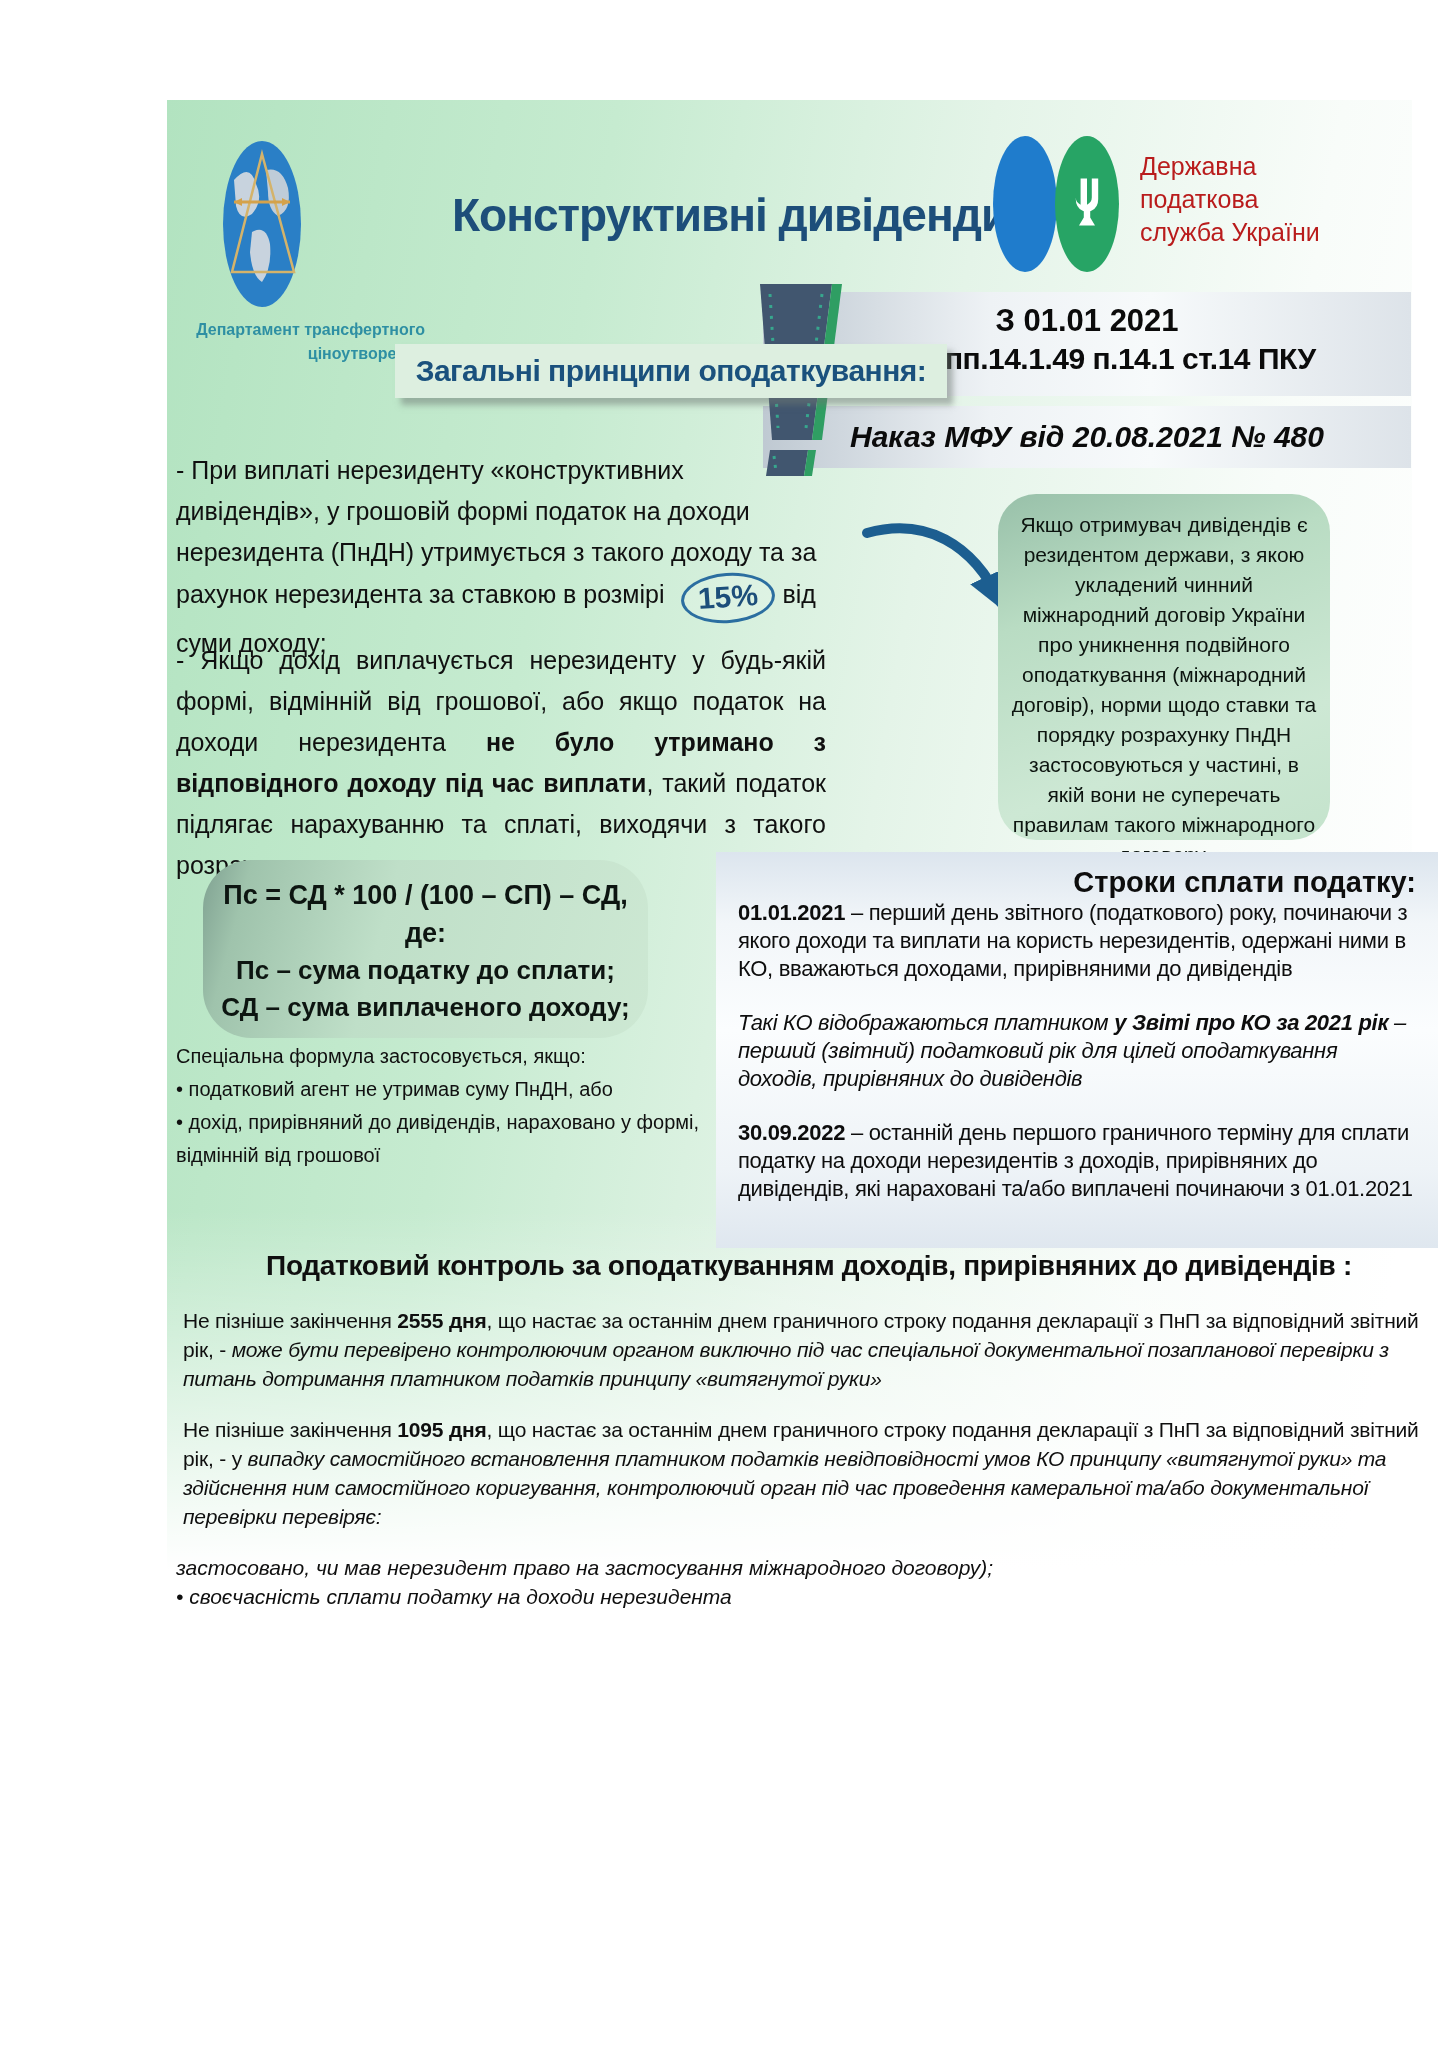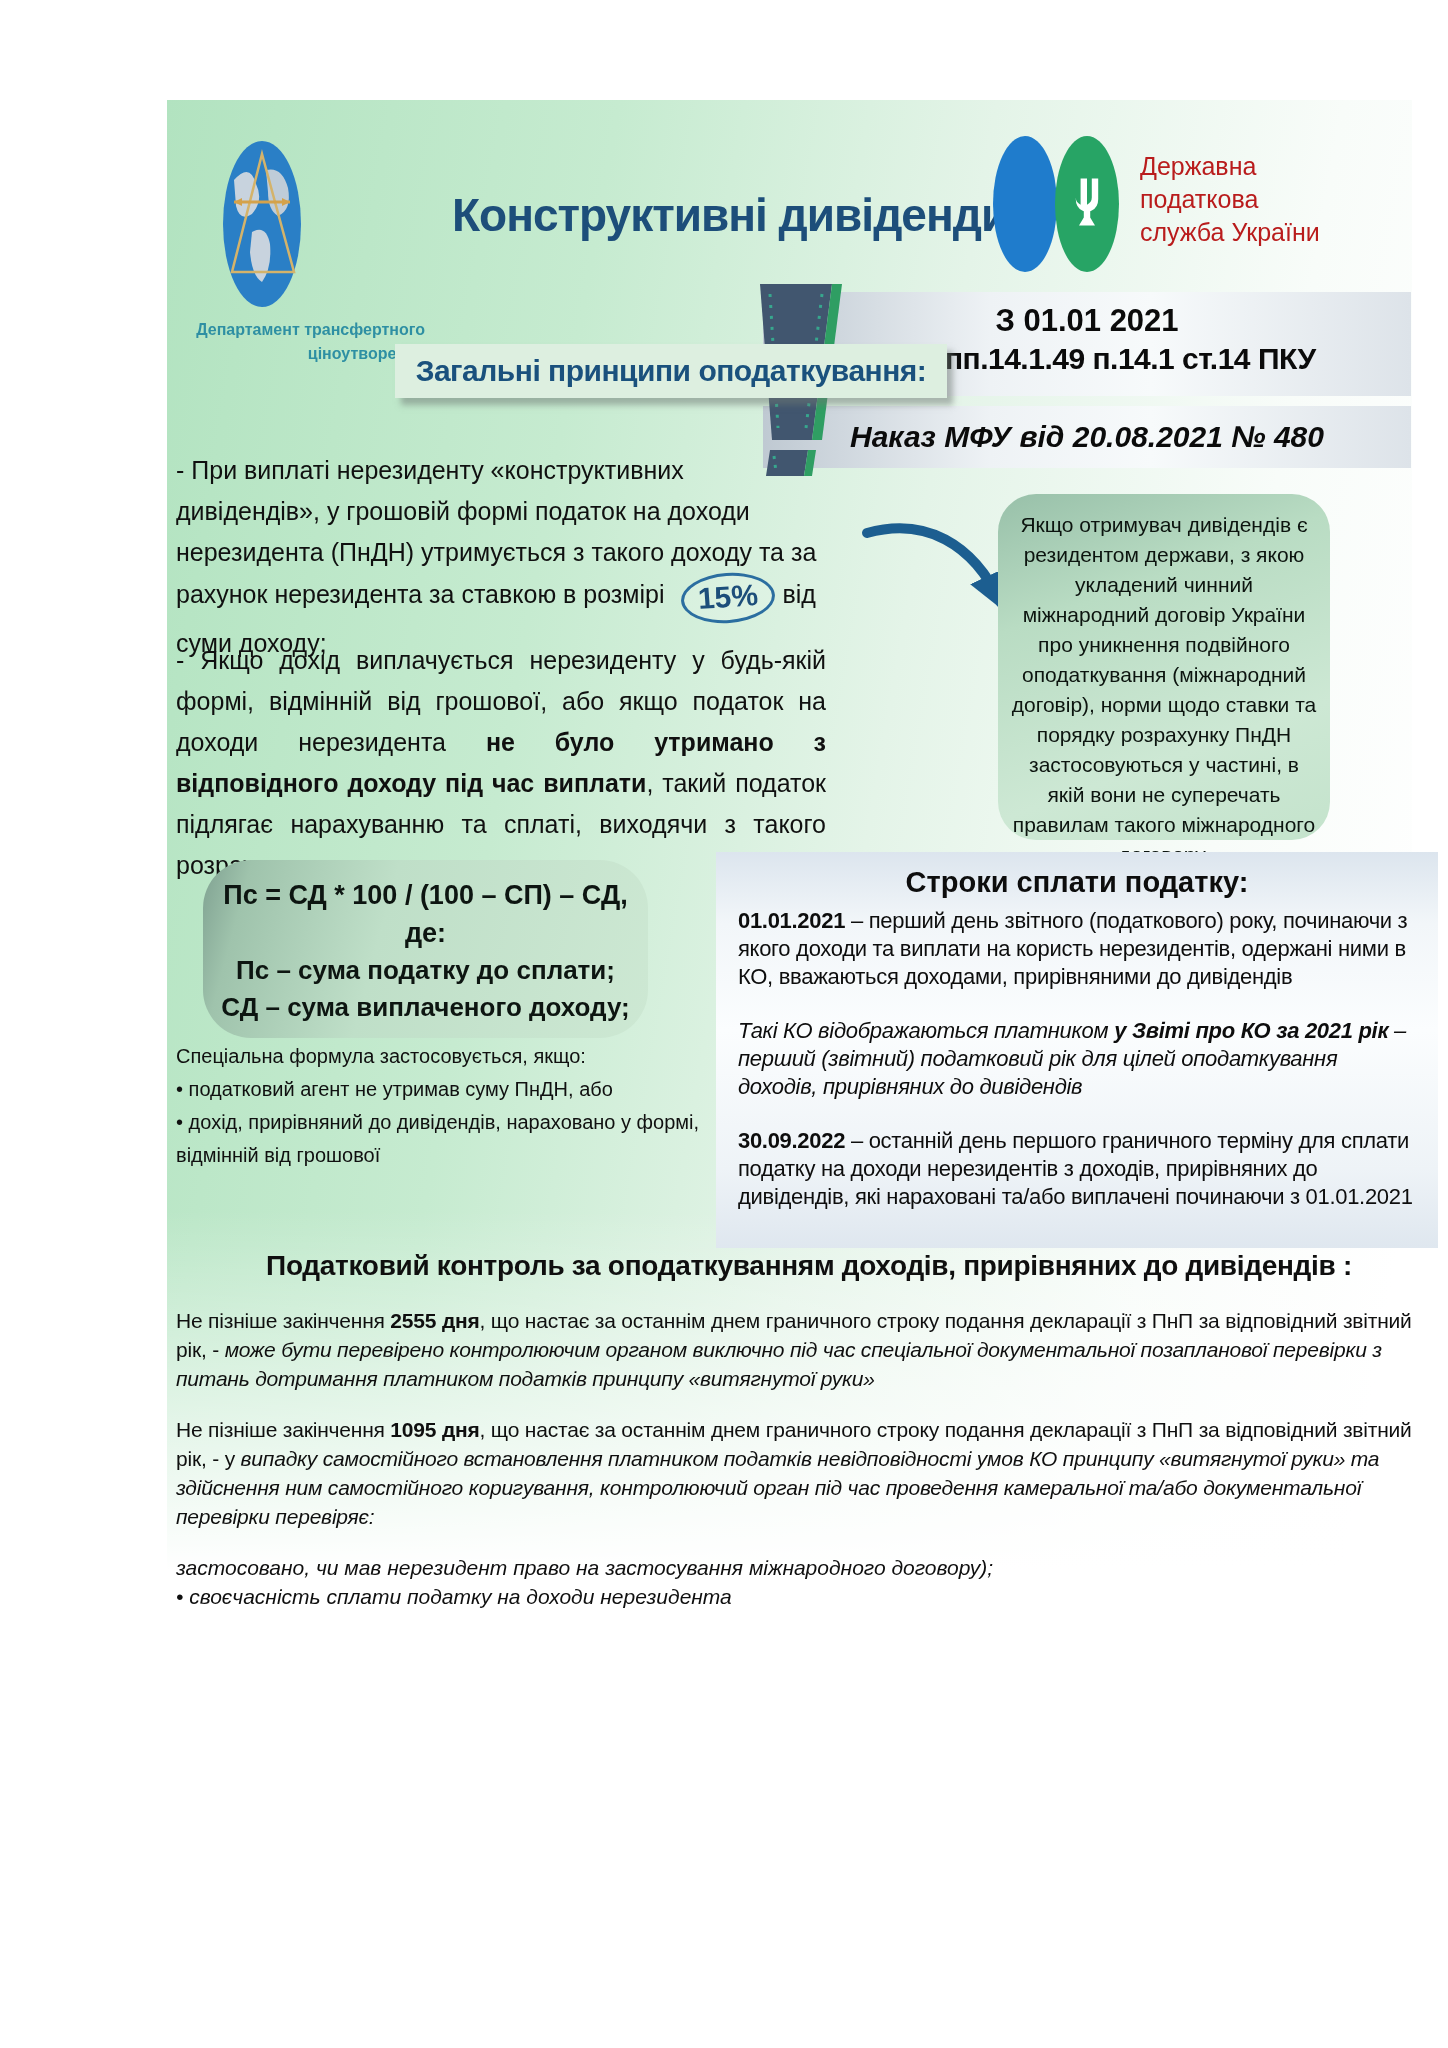--- a/index.html
+++ b/index.html
@@ -50,28 +50,28 @@
   
   .treaty-box{position:absolute;left:998px;top:494px;width:332px;height:346px;border-radius:38px;
     background:linear-gradient(160deg,#98c0a9 0%,#b9dcc3 30%,#cde8d4 70%,#c4e3cc 100%);
     box-sizing:border-box;padding:16px 12px;text-align:center;
     font-size:21px;line-height:30px;color:#0c140f;}
   .arrow-svg{position:absolute;left:855px;top:515px;width:170px;height:160px;}
   
   .deadlines{position:absolute;left:716px;top:852px;width:722px;height:396px;box-sizing:border-box;
     background:linear-gradient(180deg,#dce5ee 0%,#f2f6f9 18%,#fbfdfe 45%,#eef3f7 80%,#dfe7ef 100%);
     padding:14px 22px;color:#0d0d0d;}
-  .deadlines .d-title{text-align:center;font-size:29px;font-weight:bold;margin-bottom:8px;}
+  .deadlines .d-title{text-align:right;font-size:29px;font-weight:bold;}
   .deadlines p{margin:0 0 26px 0;font-size:22px;line-height:28px;letter-spacing:-0.3px;}
   .deadlines .it{font-style:italic;}
   .b{font-weight:bold;}
   
   .control{position:absolute;left:176px;top:1250px;width:1266px;color:#0f0f0f;}
   .control .c-head{text-align:center;font-size:28px;font-weight:bold;margin-bottom:24px;letter-spacing:-0.3px;}
-  .control p{margin:0 0 22px 0;font-size:21px;line-height:29px;letter-spacing:-0.2px;}
+  .control p{margin:0 0 22px 7px;font-size:21px;line-height:29px;letter-spacing:-0.2px;}
   .control .it{font-style:italic;}
   .control .bullets div{font-size:21px;line-height:29px;font-style:italic;}
 </style>
 </head>
 <body>
 
 <div class="page">
   <div class="content-bg"></div>
 
   <svg class="dept-logo" viewBox="0 0 80 168">

